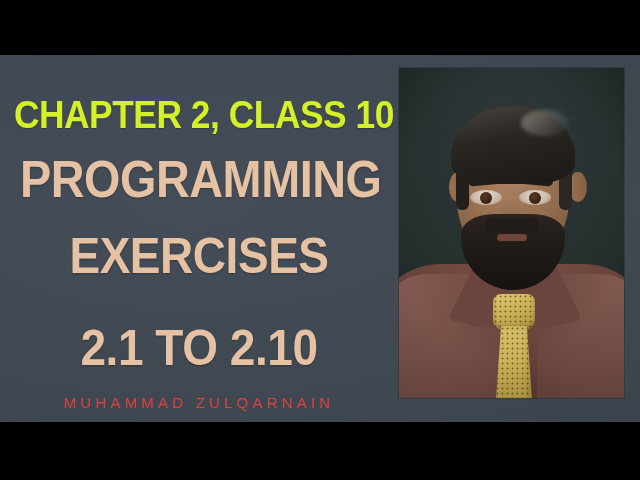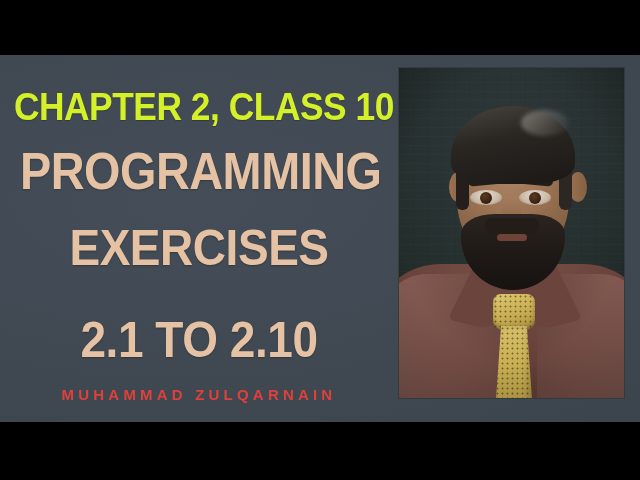--- a/index.html
+++ b/index.html
@@ -43,21 +43,21 @@
     background: #414a54;
     background-image:
       radial-gradient(ellipse 120% 90% at 30% 40%, #454e58 0%, #3e4750 70%, #3a434c 100%);
     overflow: hidden;
   }
 
   
   #text-column {
     position: absolute;
     left: 0;
-    top: 8px;
+    top: 16px;
     width: 398px;
     height: 367px;
   }
 
   .headline {
     position: absolute;
     margin: 0;
     padding: 0;
     white-space: nowrap;
     font-family: "Liberation Sans Narrow", "Liberation Sans", sans-serif;
@@ -121,21 +121,21 @@
   #byline {
     position: absolute;
     left: 0;
     top: 324px;
     width: 398px;
     text-align: center;
     margin: 0;
     padding: 0;
     white-space: nowrap;
     font-family: "Liberation Sans", sans-serif;
-    font-weight: bold;
+    font-weight: normal;
     font-size: 15px;
     letter-spacing: 4.2px;
     color: #e0403c;
     line-height: 1;
   }
 
   
   #photo {
     position: absolute;
     left: 399px;

